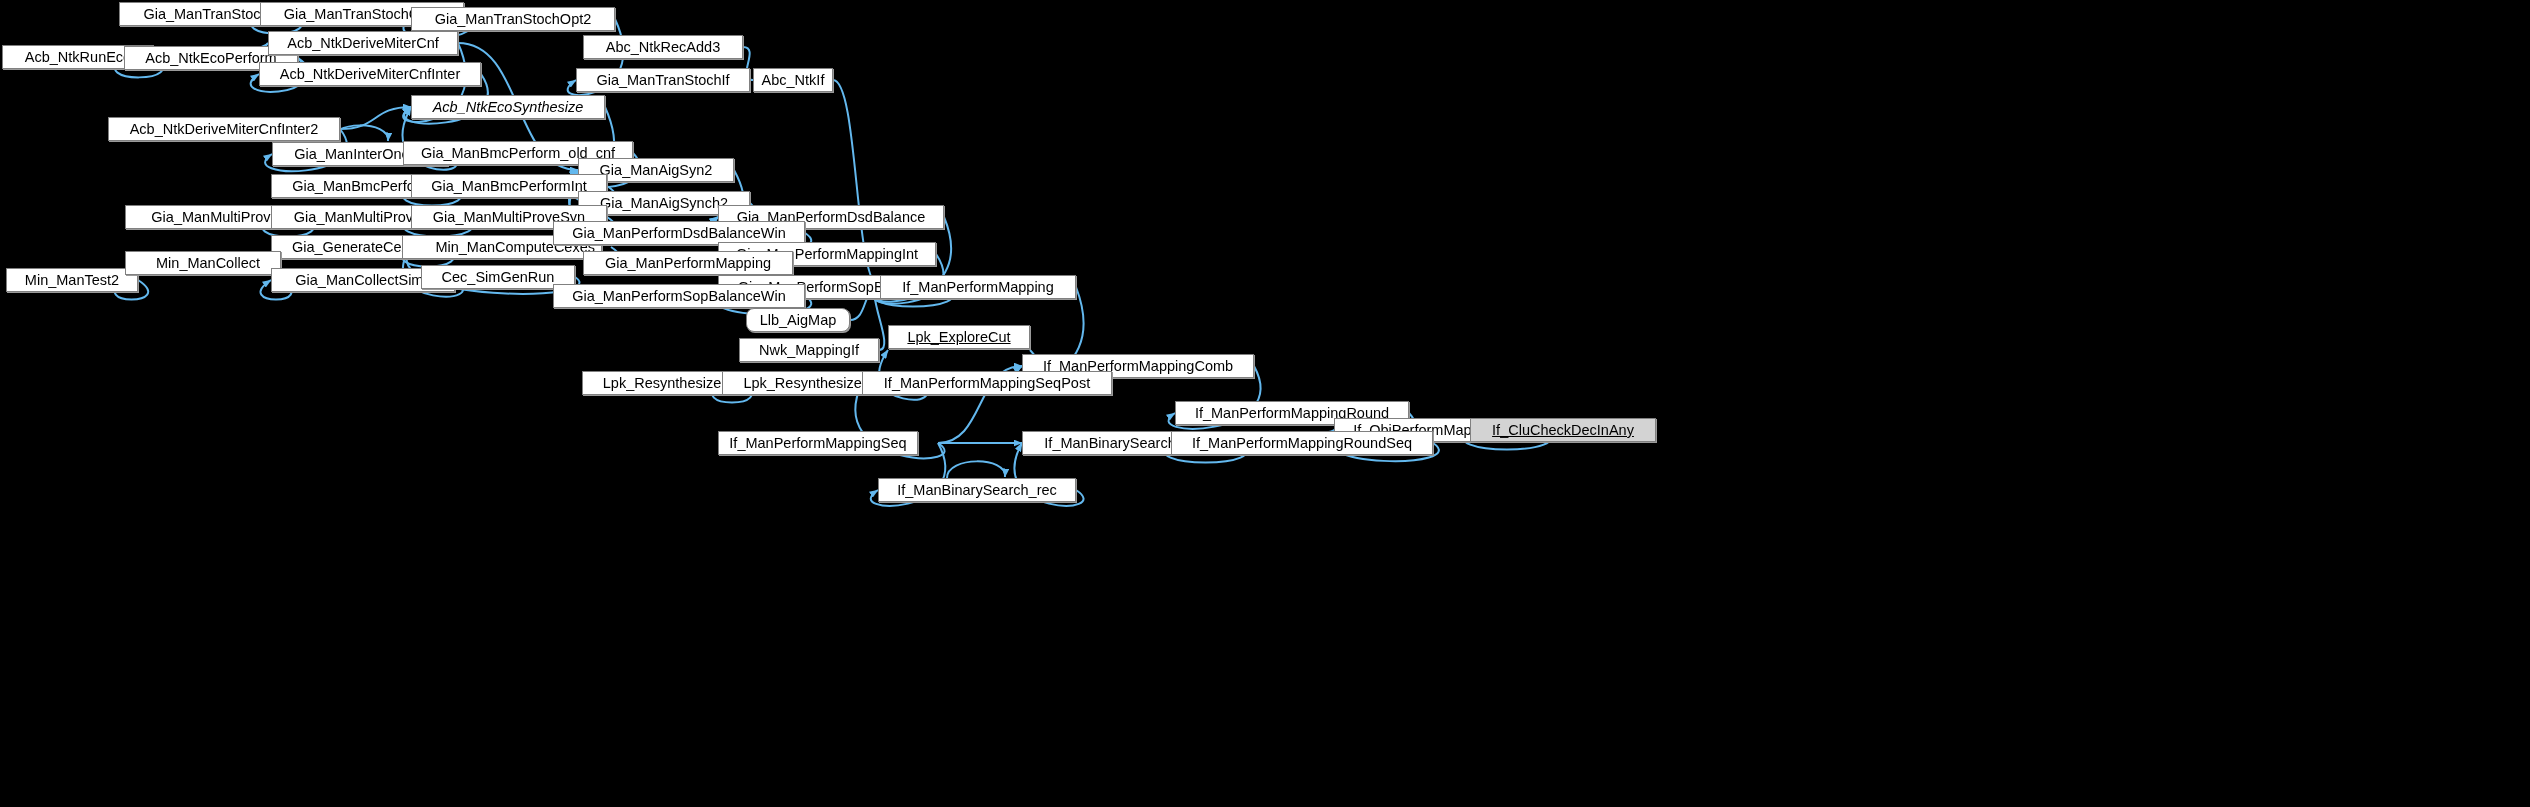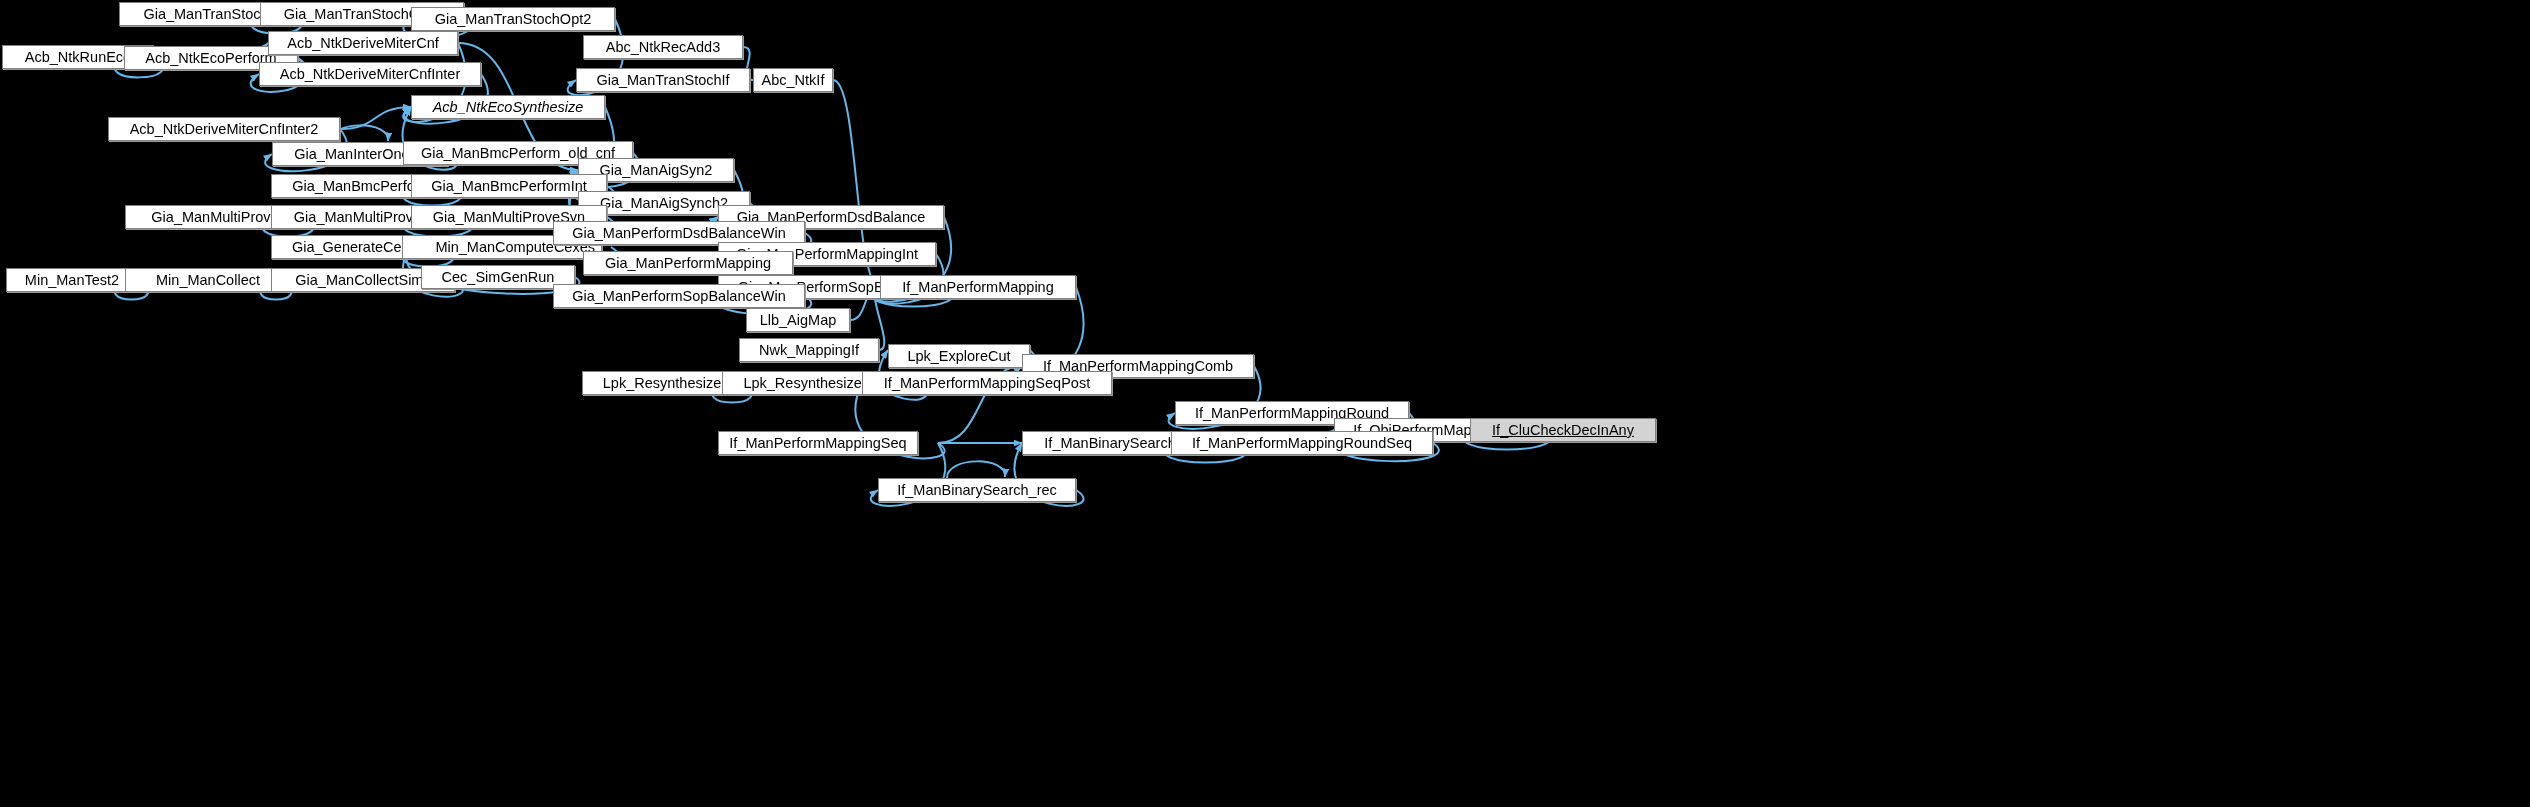--- a/index.html
+++ b/index.html
@@ -187,48 +187,48 @@
       </div>
       <div class="node" style="left: 553px; top: 221px; width: 252px;">
         <span>Gia_ManPerformDsdBalanceWin</span>
       </div>
       <div class="node" style="left: 718px; top: 242px; width: 218px;">
         <span>Gia_ManPerformMappingInt</span>
       </div>
       <div class="node" style="left: 6px; top: 268px; width: 132px;">
         <span>Min_ManTest2</span>
       </div>
-      <div class="node" style="left: 125px; top: 268px; width: 156px; padding-left: 16px;">
+      <div class="node" style="left: 125px; top: 251px; width: 156px; padding-left: 16px;">
         <span>Min_ManCollect</span>
       </div>
       <div class="node" style="left: 271px; top: 268px; width: 184px;">
         <span>Gia_ManCollectSims</span>
       </div>
       <div class="node" style="left: 421px; top: 265px; width: 154px;">
         <span>Cec_SimGenRun</span>
       </div>
       <div class="node" style="left: 571px; top: 251px; width: 210px; margin-left: 12px;">
         <span>Gia_ManPerformMapping</span>
       </div>
       <div class="node" style="left: 718px; top: 275px; width: 228px;">
         <span>Gia_ManPerformSopBalance</span>
       </div>
       <div class="node" style="left: 880px; top: 275px; width: 196px;">
         <span>If_ManPerformMapping</span>
       </div>
       <div class="node" style="left: 553px; top: 284px; width: 252px;">
         <span>Gia_ManPerformSopBalanceWin</span>
       </div>
-      <div class="node" style="left: 746px; top: 308px; width: 104px;">
+      <div class="node" style="left: 746px; top: 308px; width: 104px; border-radius: 8px;">
         <span>Llb_AigMap</span>
       </div>
       <div class="node" style="left: 739px; top: 338px; width: 140px;">
         <span>Nwk_MappingIf</span>
       </div>
-      <div class="node" style="left: 888px; top: 344px; width: 142px;">
+      <div class="node" style="left: 888px; top: 325px; width: 142px; text-decoration: underline;">
         <span>Lpk_ExploreCut</span>
       </div>
       <div class="node" style="left: 1022px; top: 354px; width: 232px;">
         <span>If_ManPerformMappingComb</span>
       </div>
       <div class="node" style="left: 582px; top: 371px; width: 160px;">
         <span>Lpk_Resynthesize</span>
       </div>
       <div class="node" style="left: 722px; top: 371px; width: 196px;">
         <span>Lpk_ResynthesizeNode</span>

